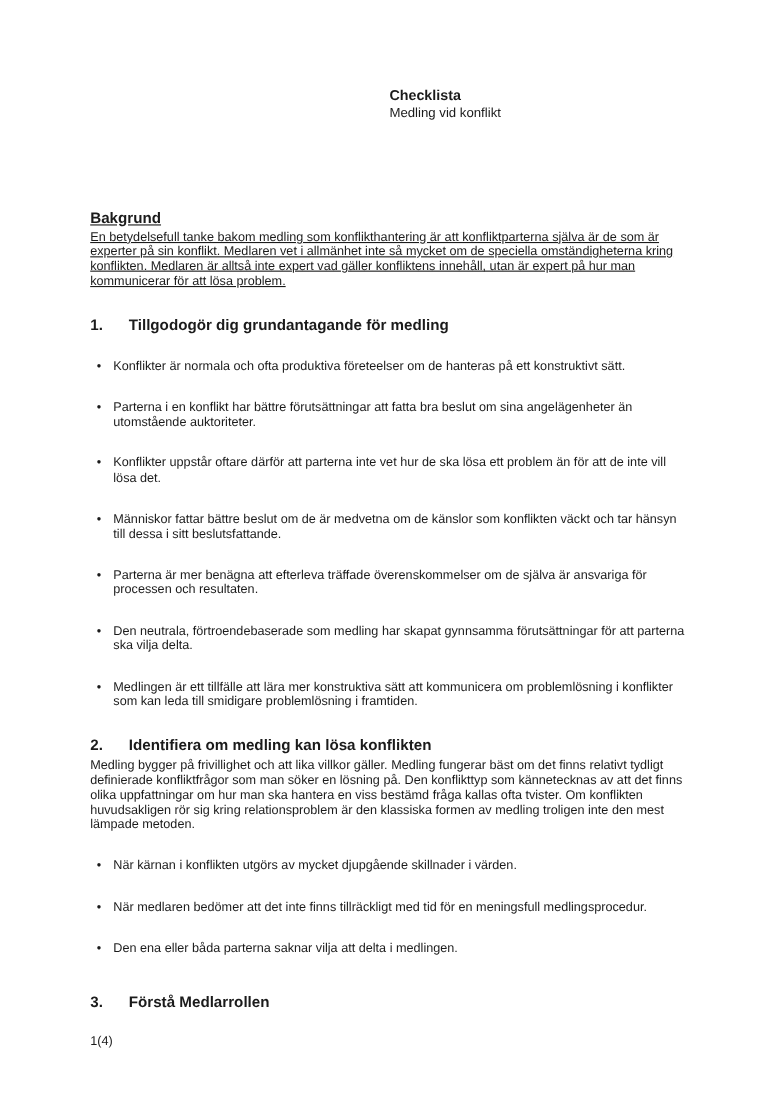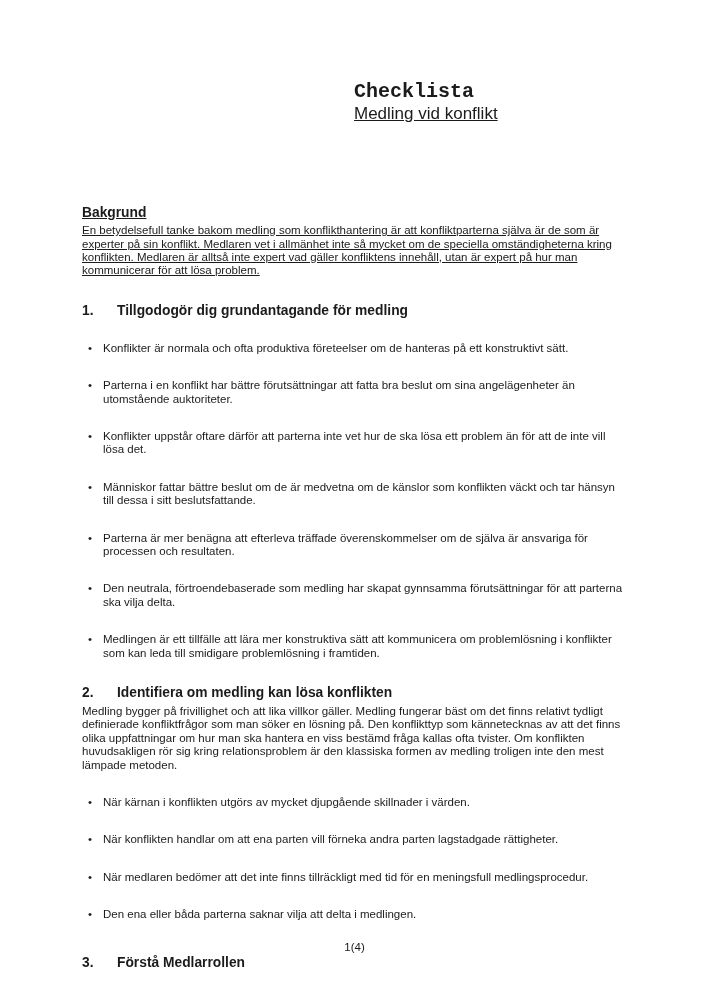--- a/index.html
+++ b/index.html
@@ -14,31 +14,29 @@
     overflow: hidden;
   }
   .page {
     position: absolute;
     inset: 0;
     padding: 0 80px 0 82px;
   }
   
   .title-block { padding-top: 80px; padding-left: 272px; }
   .doc-title {
-    font-size: 20px;
+    font-size: 13px;
     font-weight: bold;
     line-height: 1.15;
     white-space: nowrap;
-    font-family: Liberation Mono, monospace;
   }
   .doc-subtitle {
-    font-size: 17px;
+    font-size: 12px;
     line-height: 1.3;
     white-space: nowrap;
-    text-decoration: underline;
   }
   
   .bakgrund { margin-top: 80px; text-decoration: underline; }
   .h-plain {
     font-size: 13.8px;
     font-weight: bold;
     margin-bottom: 4px;
   }
   .para {
     font-size: 11.5px;
@@ -74,21 +72,21 @@
     font-size: 11.5px;
     line-height: 13.4px;
     margin: 13px 0;
   }
   
   .footer {
     position: absolute;
     left: 82px;
     right: 80px;
     top: 941px;
-    text-align: center;
+    text-align: left;
     font-size: 11.5px;
     line-height: 13.4px;
   }
 </style>
 </head>
 <body>
 
 <div class="page">
 
   <header class="title-block">
@@ -144,24 +142,20 @@
       <span>Identifiera om medling kan lösa konflikten</span>
     </div>
     <p class="para">Medling bygger på frivillighet och att lika villkor gäller. Medling fungerar bäst om det finns relativt tydligt definierade konfliktfrågor som man söker en lösning på. Den konflikttyp som kännetecknas av att det finns olika uppfattningar om hur man ska hantera en viss bestämd fråga kallas ofta tvister. Om konflikten huvudsakligen rör sig kring relationsproblem är den klassiska formen av medling troligen inte den mest lämpade metoden.</p>
     <div class="bullets">
       <div class="bullet">
           <span class="dot"></span>
           <span class="btext">När kärnan i konflikten utgörs av mycket djupgående skillnader i värden.</span>
         </div>
       <div class="bullet">
           <span class="dot"></span>
-          <span class="btext">När konflikten handlar om att ena parten vill förneka andra parten lagstadgade rättigheter.</span>
-        </div>
-      <div class="bullet">
-          <span class="dot"></span>
           <span class="btext">När medlaren bedömer att det inte finns tillräckligt med tid för en meningsfull medlingsprocedur.</span>
         </div>
       <div class="bullet">
           <span class="dot"></span>
           <span class="btext">Den ena eller båda parterna saknar vilja att delta i medlingen.</span>
         </div>
     </div>
   </section>
 
   <section>

